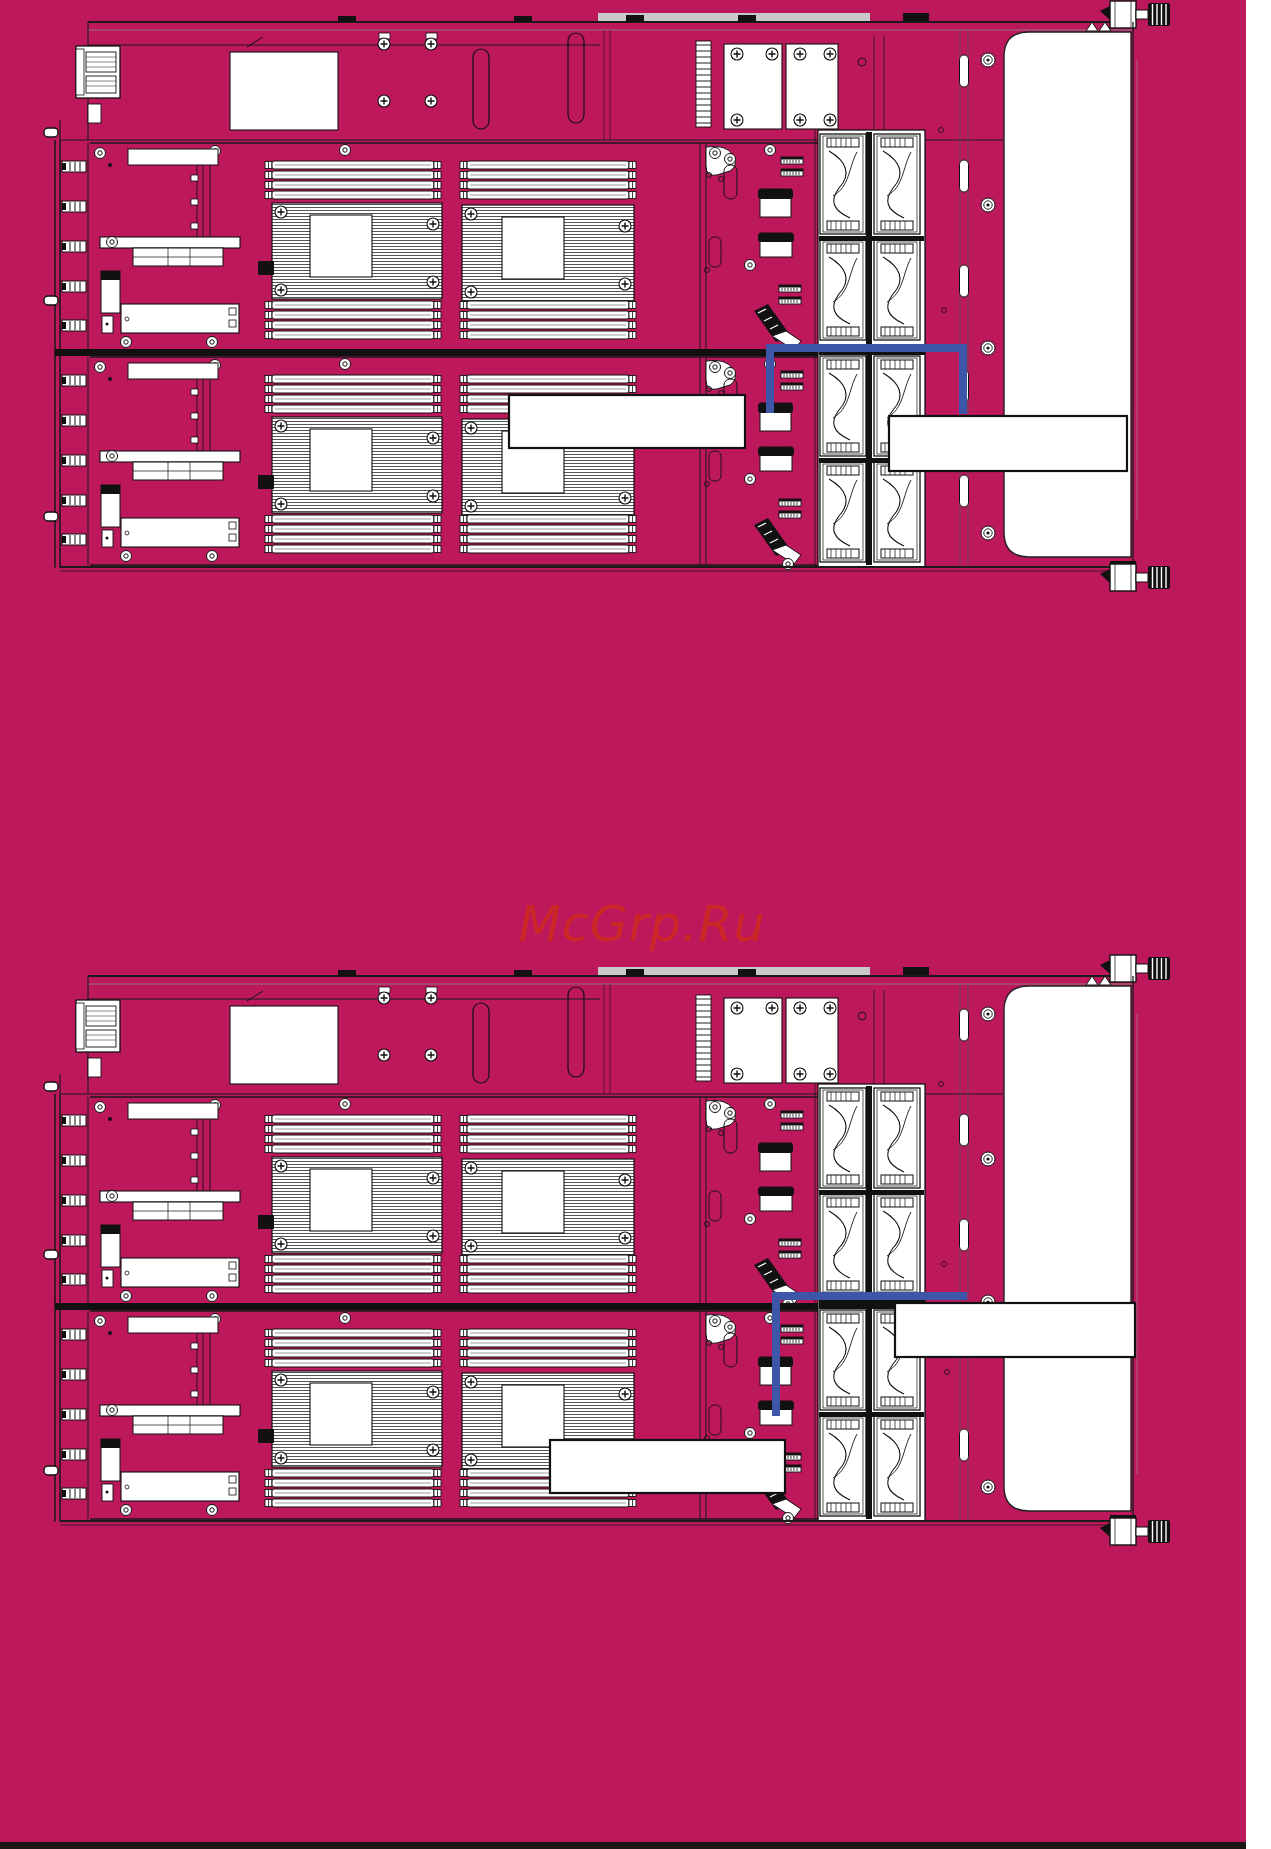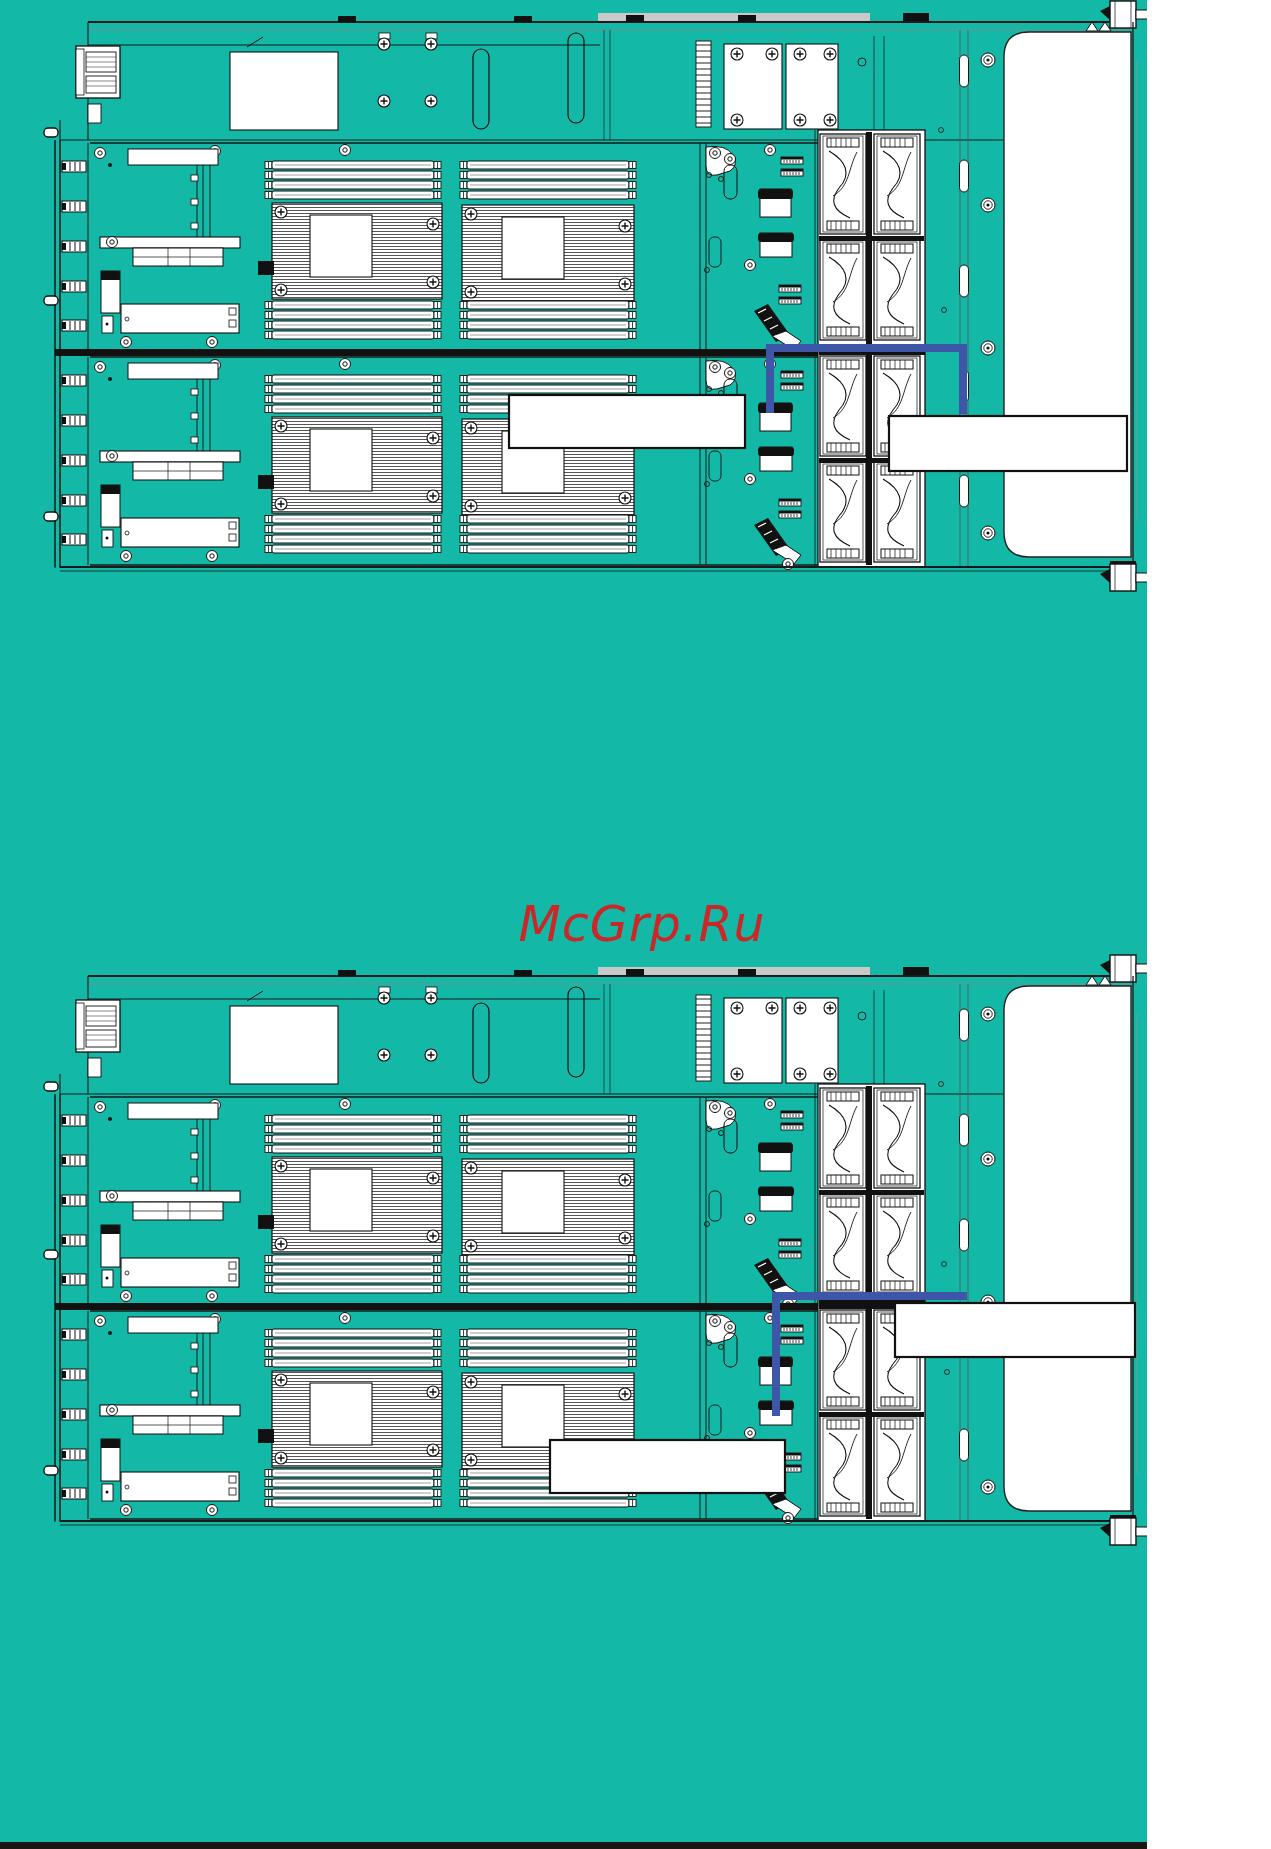--- a/index.html
+++ b/index.html
@@ -1,16 +1,16 @@
 <!DOCTYPE html>
 <html><head>
 <meta charset="utf-8">
 <style>
   html,body{margin:0;padding:0;background:#ffffff;}
-  .page{position:relative;width:1147px;height:1849px;background:#14b8a6;overflow:hidden;
+  .page{position:relative;width:1246px;height:1849px;background:#be185d;overflow:hidden;
         font-family:"DejaVu Sans",sans-serif;}
   svg{display:block}
   .wm{font-style:italic;}
 </style>
 </head>
 <body>
 
 <div class="page">
 <svg width="1271" height="1849" viewBox="0 0 1271 1849" xmlns="http://www.w3.org/2000/svg">
 

